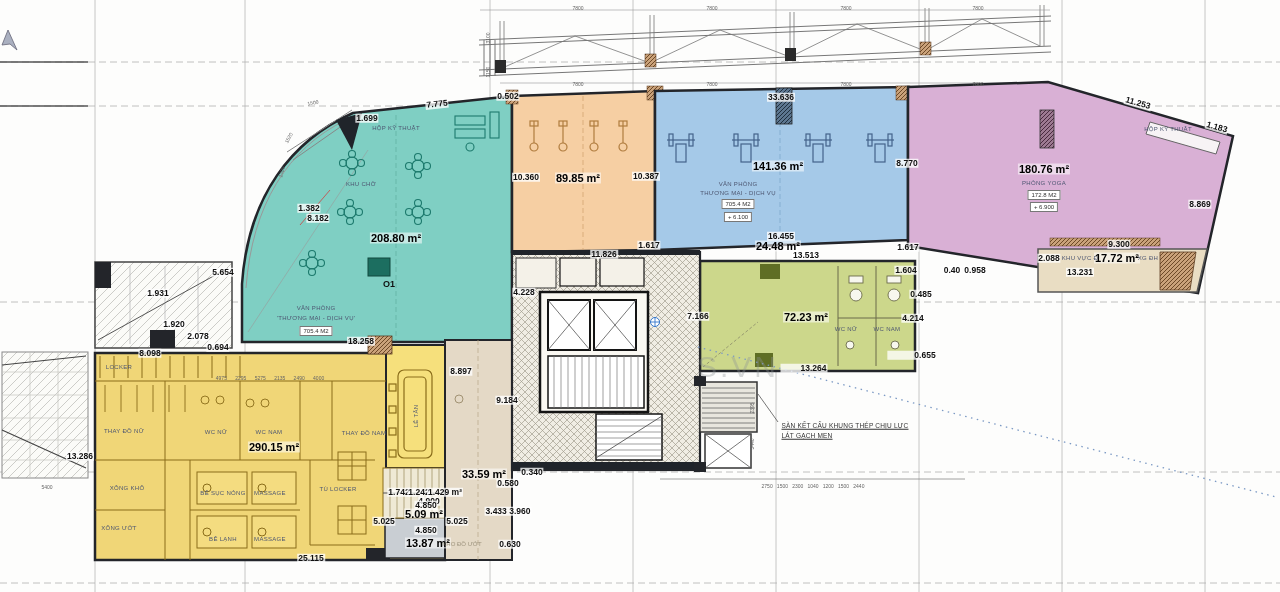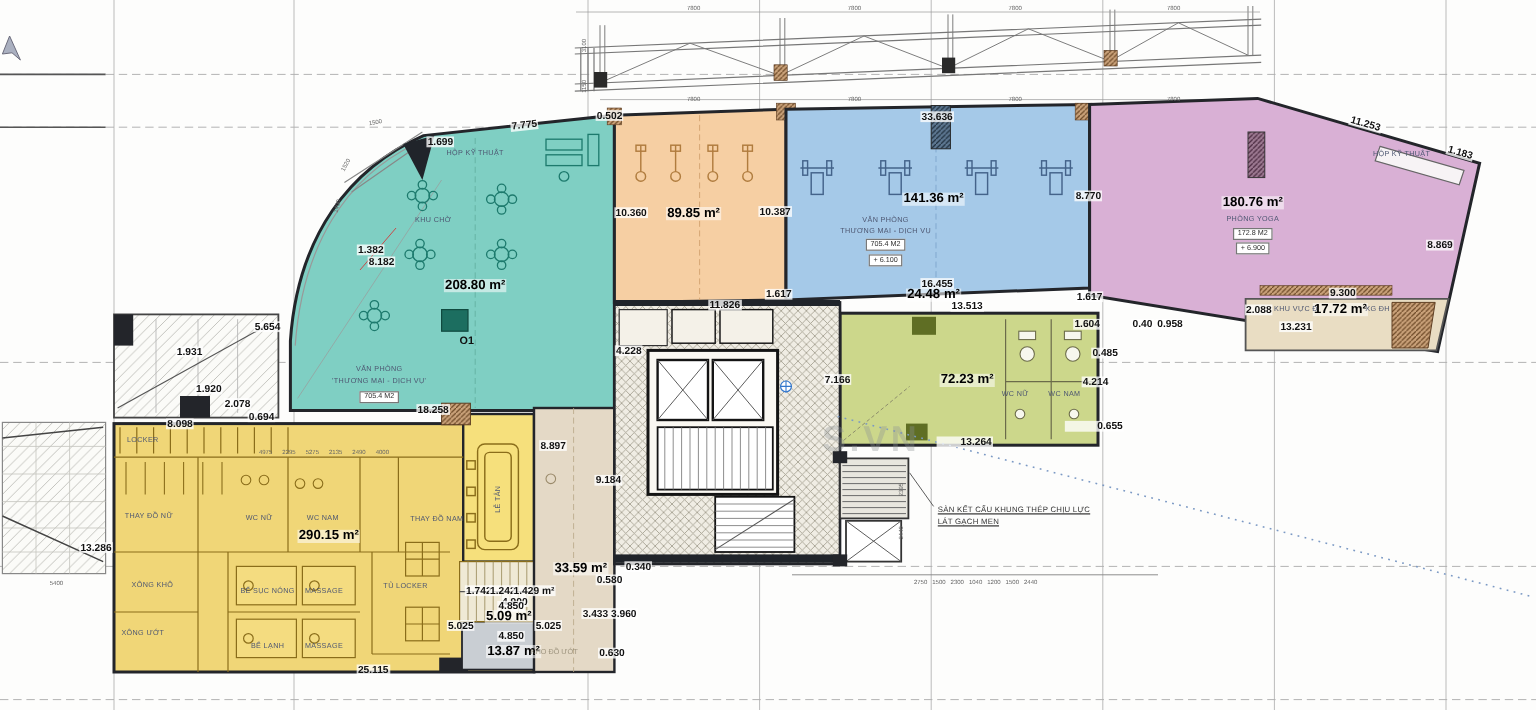--- a/index.html
+++ b/index.html
@@ -9,21 +9,21 @@
   #labels-layer{position:absolute;left:0;top:0;width:100%;height:100%;pointer-events:none;}
   .lbl{position:absolute;transform:translate(-50%,-50%);white-space:pre;line-height:1;color:#222;}
   .s-area{font-size:11px;font-weight:bold;color:#000;background:rgba(255,255,255,.55);padding:0 1px;}
   .s-dim{font-size:8.5px;font-weight:bold;color:#111;background:rgba(255,255,255,.78);padding:0 1px;}
   .s-room{font-size:6px;color:#4d5671;letter-spacing:.3px;}
   .s-roomfaint{font-size:6px;color:rgba(120,110,88,.65);}
   .s-box{font-size:6px;color:#333;border:1px solid #777;background:#fff;padding:1px 3px;}
   .s-mark{font-size:9px;font-weight:bold;color:#111;}
   .s-note{font-size:6.5px;color:#333;text-decoration:underline;letter-spacing:.2px;}
   .s-micro{font-size:5px;color:#666;}
-  .s-wm{font-size:30px;font-weight:bold;color:rgba(140,145,150,.35);letter-spacing:3px;}
+  .s-wm{font-size:30px;font-weight:normal;color:rgba(140,145,150,.35);letter-spacing:3px;margin-left:12px;}
 </style>
 </head>
 <body>
 
 <div class="plan">
 <svg width="1280" height="592" viewBox="0 0 1280 592">
   <defs>
     <pattern id="xh" width="7" height="7" patternUnits="userSpaceOnUse">
       <rect width="7" height="7" fill="#f0ede4"></rect>
       <path d="M0 0L7 7M7 0L0 7" stroke="#a39e8f" stroke-width="0.7"></path>

